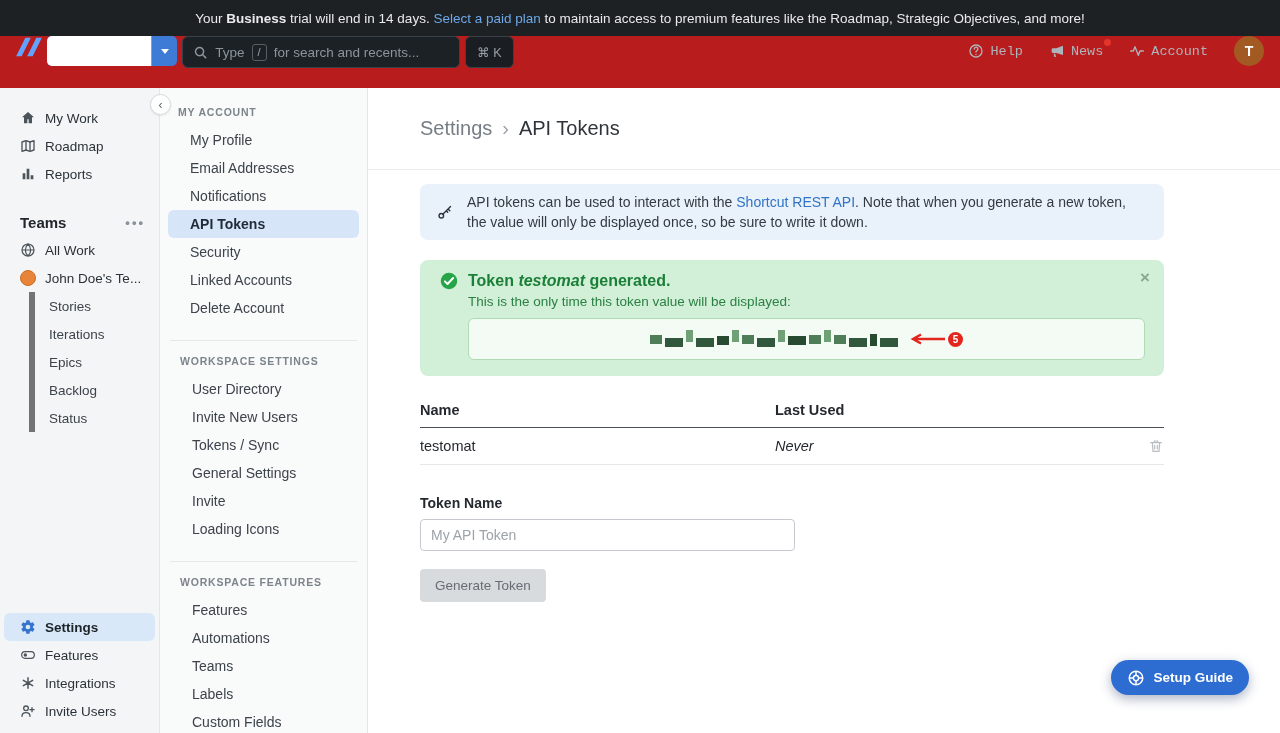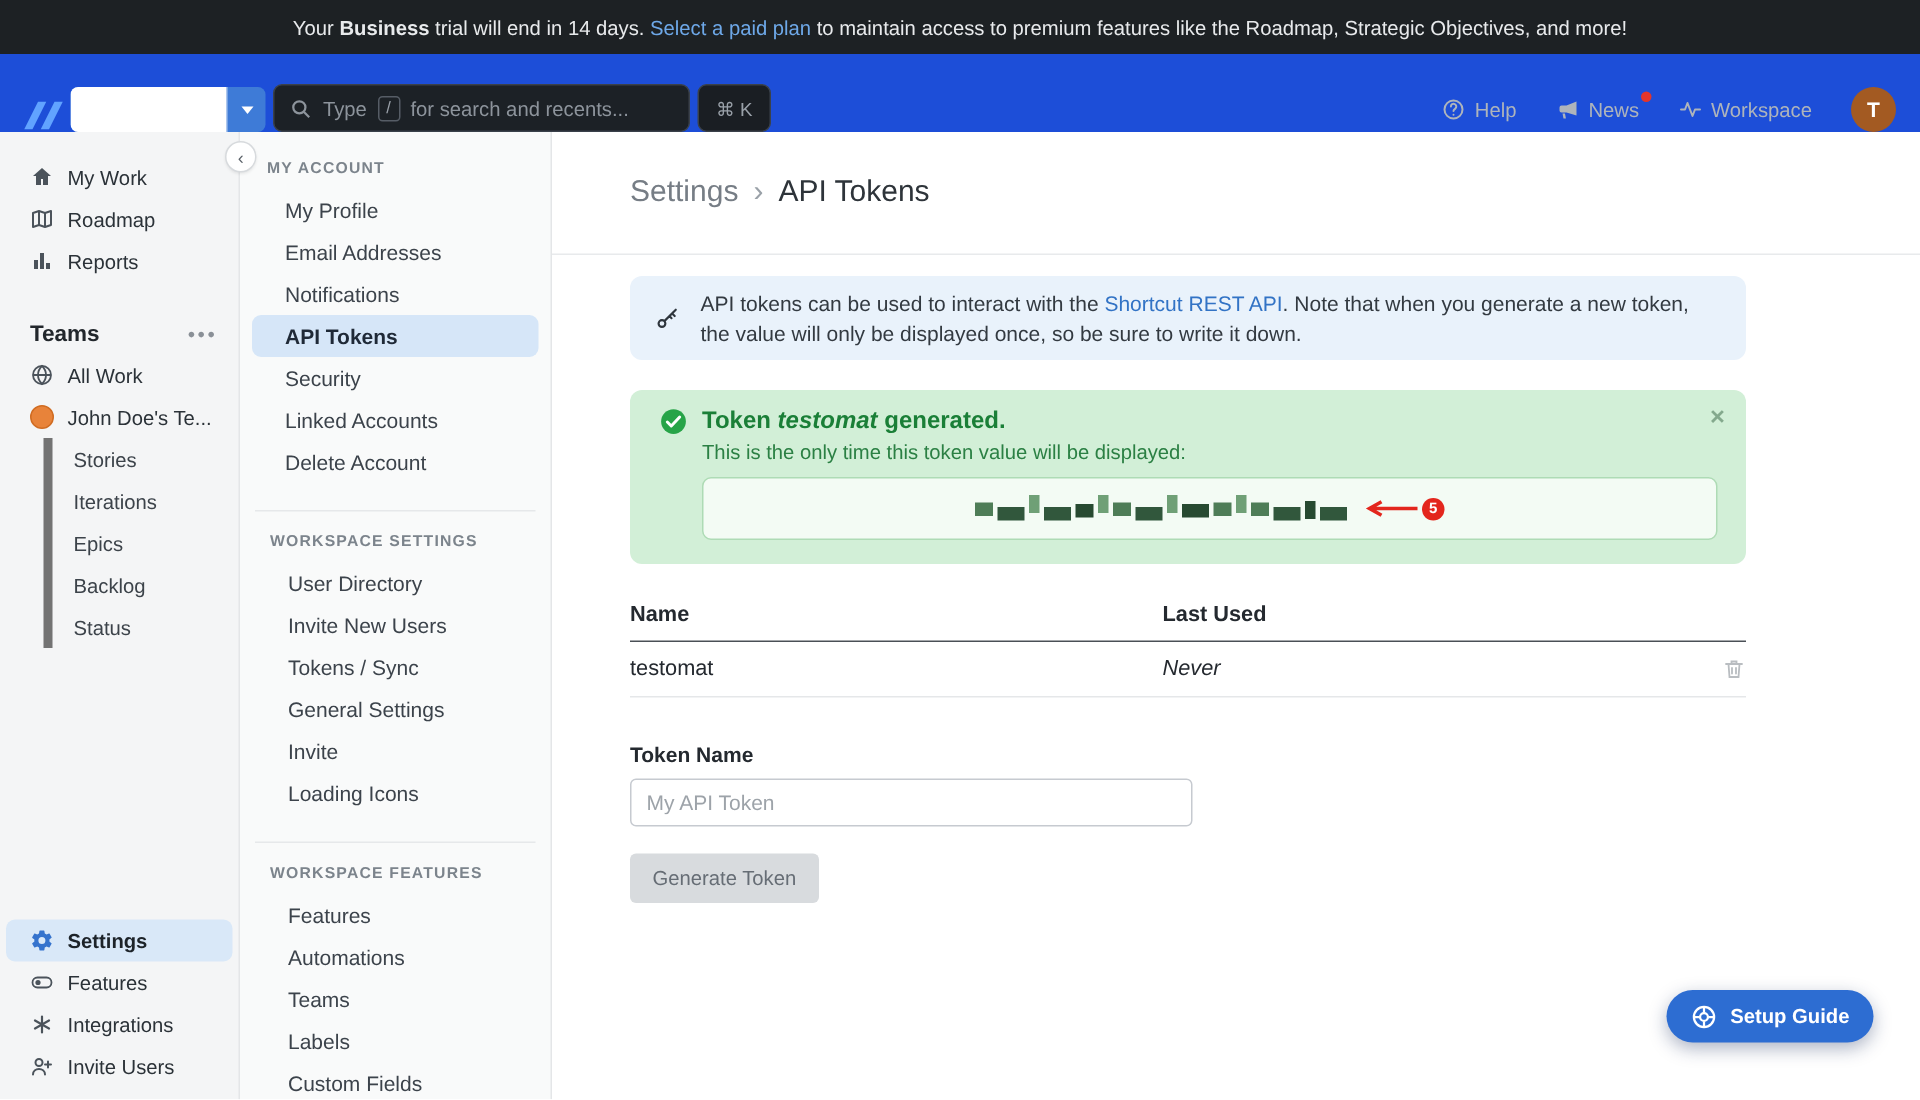--- a/index.html
+++ b/index.html
@@ -6,33 +6,33 @@
   body { font-family:"Liberation Sans","DejaVu Sans",sans-serif; background:#fff; }
   .app { position:relative; width:1280px; height:733px; overflow:hidden; background:#fff; }
 
   
   .trial-banner { height:36px; background:#1d2124; color:#e8eaec; font-size:13.5px;
     display:flex; align-items:center; justify-content:center; gap:0; white-space:pre-wrap; }
   .trial-banner b { font-weight:700; }
   .trial-banner .lnk { color:#6ea8e8; cursor:pointer; }
 
   
-  .navbar { height:52px; background:#1d4ed8; display:flex; align-items:flex-end; padding:0 16px; gap:5px; }
+  .navbar { height:52px; background:#b91c1c; display:flex; align-items:flex-start; padding:0 16px; gap:5px; }
   .logo { width:26px; height:22px; flex:0 0 auto; }
   .btn-create { display:flex; align-items:stretch; height:30px; background:#3e7bd7; border-radius:5px; overflow:hidden; cursor:pointer; }
   .btn-create .main { color:#fff; font-size:13.5px; font-weight:600; display:flex; align-items:center; padding:0 12px; }
   .btn-create .caret { width:26px; display:flex; align-items:center; justify-content:center; border-left:1px solid rgba(255,255,255,.3); }
   .caret-shape { width:0; height:0; border-left:4px solid transparent; border-right:4px solid transparent; border-top:5px solid #fff; }
   .searchbox { width:278px; height:32px; background:#1c2126; border:1px solid #3a414a; border-radius:6px;
     display:flex; align-items:center; gap:7px; padding:0 10px; color:#8d949c; font-size:13.5px; cursor:text; }
   .key-slash { border:1px solid #565d66; border-radius:3px; font-size:11px; padding:0 5px; line-height:15px; color:#9aa1a9; }
   .cmdk { height:32px; background:#1a1e23; border:1px solid #3a414a; border-radius:6px; display:flex; align-items:center;
     padding:0 11px; color:#9aa1a9; font-size:12.5px; }
   .nav-right { margin-left:auto; display:flex; align-items:center; gap:26px; color:#aeb4bb; font-size:13.5px; }
-  .nav-item { display:flex; align-items:center; gap:6px; cursor:pointer; position:relative; }
+  .nav-item { display:flex; align-items:center; gap:6px; cursor:pointer; position:relative;font-family:Liberation Mono, monospace; }
   .nav-item svg { width:16px; height:16px; display:block; }
   .red-dot { position:absolute; top:-4px; right:-8px; width:7px; height:7px; border-radius:50%; background:#e3352b; }
   .avatar { width:30px; height:30px; border-radius:50%; background:#a35a22; color:#fff; font-weight:700; font-size:14px;
     display:flex; align-items:center; justify-content:center; cursor:pointer; }
 
   
   .cols { position:absolute; top:88px; left:0; right:0; bottom:0; display:flex; }
 
   .sidebar { width:160px; background:#f4f5f6; border-right:1px solid #e4e6e8; position:relative; padding-top:16px; font-size:13.5px; }
   .side-item { height:28px; display:flex; align-items:center; gap:9px; padding:0 0 0 20px; color:#2b3238; font-weight:500; cursor:pointer; }
@@ -154,21 +154,21 @@
             <path d="M21 4v14l-10-3H6a2 2 0 01-2-2v-3a2 2 0 012-2h5l10-4z"></path>
             <path d="M7 16l1 5h2.4l-.9-5z"></path>
           </svg>
         <span>News</span>
         <span class="red-dot"></span>
       </div>
       <div class="nav-item">
         <svg viewBox="0 0 24 24" fill="none" stroke="currentColor" stroke-width="2" stroke-linecap="round" stroke-linejoin="round">
             <path d="M2.5 12h4l2.5-6.5 5 13 2.5-6.5h5"></path>
           </svg>
-        <span>Workspace</span>
+        <span>Account</span>
       </div>
       <div class="avatar">T</div>
     </div>
   </div>
 
   <div class="cols">
 
     <nav class="sidebar">
       <div class="side-item">
         <span class="ic">

